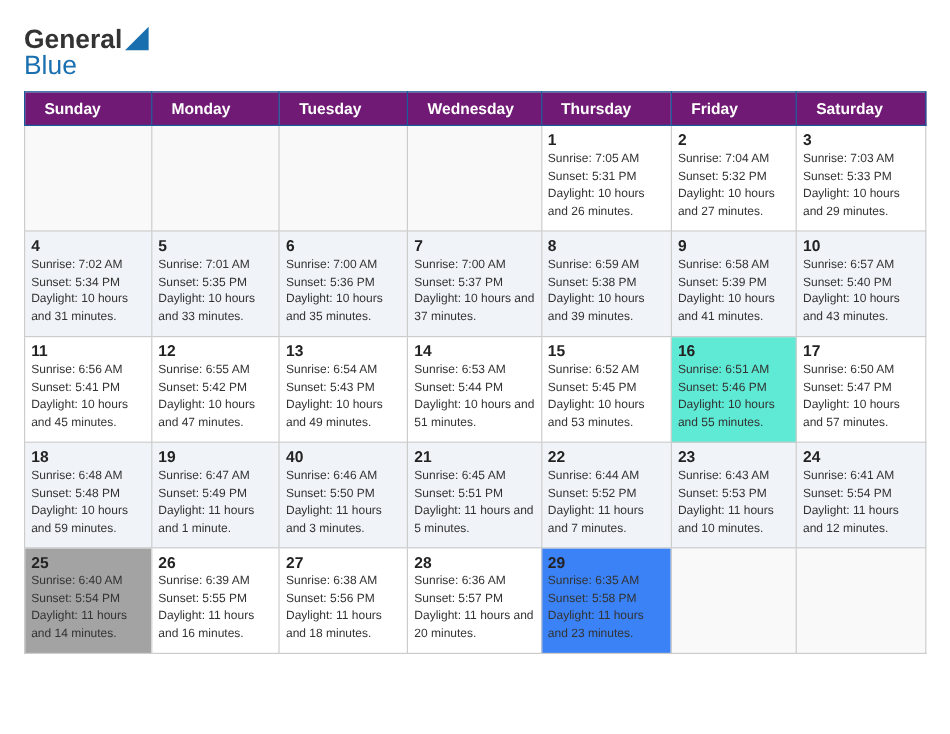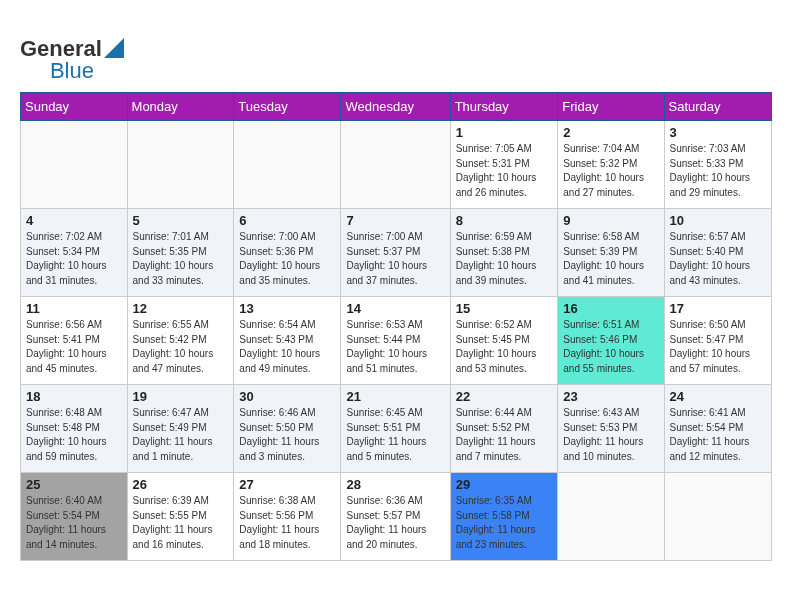--- a/index.html
+++ b/index.html
@@ -12,46 +12,46 @@
     }
     .header {
       display: flex;
       justify-content: space-between;
       align-items: flex-start;
       margin-bottom: 8px;
     }
     .logo {
       display: flex;
       flex-direction: column;
-      align-items: center;
-      margin-top: 20px;
+      align-items: flex-start;
+      margin-top: 4px;
     }
     .title-block { text-align: right; }
     .month-year {
       font-size: 38px;
       font-weight: bold;
       color: #222;
       line-height: 1.1;
     }
     .location {
       font-size: 16px;
       font-weight: bold;
       color: #222;
     }
     .calendar {
       width: 100%;
       border-collapse: collapse;
       border: 1px solid #ccc;
     }
     .calendar th {
-      background: #a21caf;
+      background: #701a75;
       color: #fff;
       font-size: 13px;
-      font-weight: normal;
-      padding: 6px 4px;
+      font-weight: bold;
+      padding: 6px 16px;
       text-align: left;
       border: 1px solid #1a5a9a;
     }
     .calendar td {
       vertical-align: top;
       border: 1px solid #ccc;
       padding: 4px 5px;
       width: 113px;
       height: 88px;
       font-size: 10px;
@@ -244,21 +244,21 @@
 and 59 minutes.</div>
         </td>
         <td style="background: rgb(240, 244, 248);">
           <span class="day-num">19</span>
           <div class="day-info">Sunrise: 6:47 AM
 Sunset: 5:49 PM
 Daylight: 11 hours
 and 1 minute.</div>
         </td>
         <td style="background: rgb(240, 244, 248);">
-          <span class="day-num">30</span>
+          <span class="day-num">40</span>
           <div class="day-info">Sunrise: 6:46 AM
 Sunset: 5:50 PM
 Daylight: 11 hours
 and 3 minutes.</div>
         </td>
         <td style="background: rgb(240, 244, 248);">
           <span class="day-num">21</span>
           <div class="day-info">Sunrise: 6:45 AM
 Sunset: 5:51 PM
 Daylight: 11 hours

